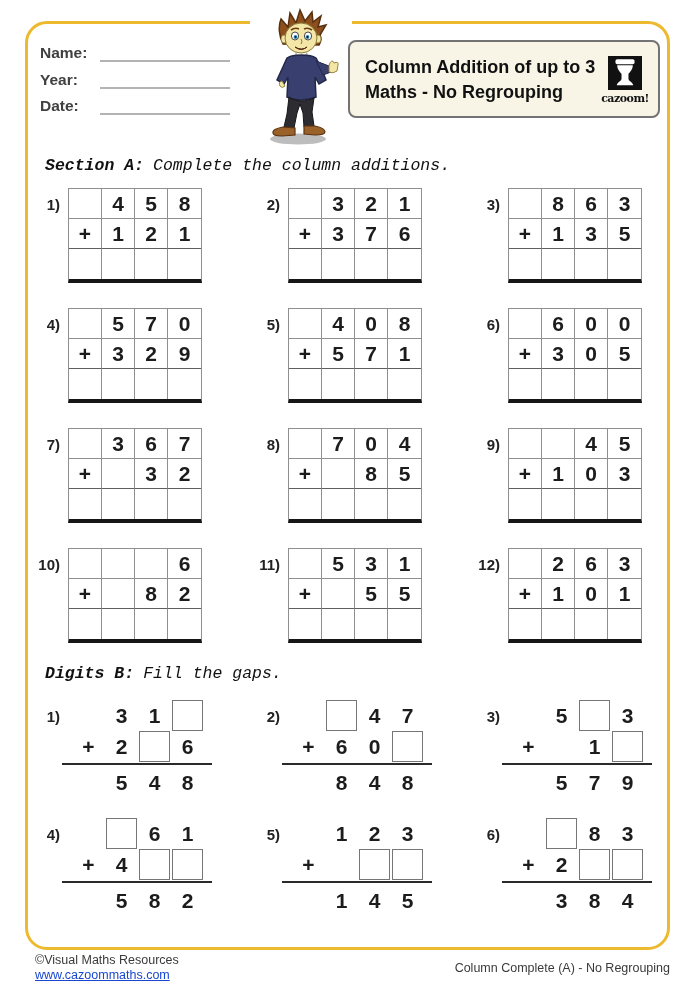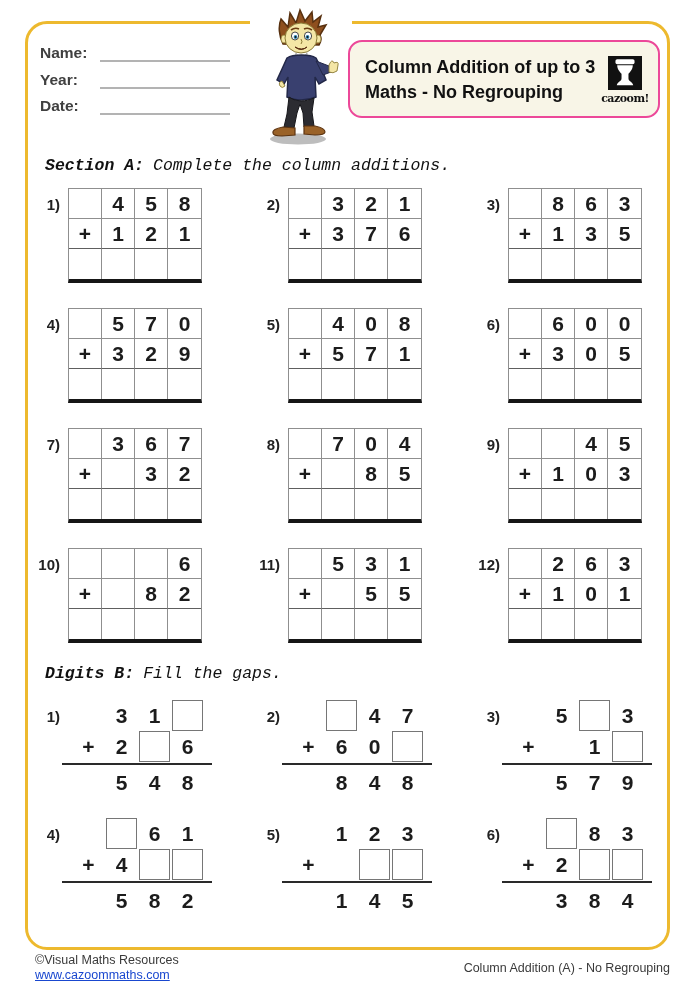--- a/index.html
+++ b/index.html
@@ -7,21 +7,21 @@
         font-family:"Liberation Sans",sans-serif;color:#1c1c1c;}
   .page-border{position:absolute;left:25px;top:21px;width:645px;height:929px;
         border:3px solid #EDB92E;border-radius:22px;box-sizing:border-box;}
   
   .f-label{position:absolute;left:40px;font-size:15.5px;font-weight:bold;color:#404040;}
   .f-line{position:absolute;left:100px;width:130px;height:0;border-bottom:2px solid #b3b3b3;}
   
   .boy{position:absolute;left:250px;top:8px;}
   
   .title-box{position:absolute;left:348px;top:40px;width:312px;height:78px;background:#f8f5e7;
-        border:2px solid #ec4899;border-radius:14px;box-sizing:border-box;}
+        border:2px solid #737373;border-radius:8px;box-sizing:border-box;}
   .title-text{position:absolute;left:15px;top:13px;font-size:18px;font-weight:bold;color:#111;
         line-height:1.4;white-space:nowrap;}
   .logo{position:absolute;right:9px;top:14px;width:48px;text-align:center;}
   .logo-mark{width:34px;height:34px;background:#111;margin:0 auto;display:flex;
         align-items:center;justify-content:center;}
   .logo-text{font-family:"DejaVu Serif",serif;font-weight:bold;font-size:11px;color:#111;
         letter-spacing:-0.5px;margin-top:2px;}
   
   .sec-head{position:absolute;left:45px;font-family:Liberation Mono, monospace;font-style:italic;
         font-size:16.5px;color:#111;}
@@ -452,14 +452,14 @@
           <div class="b-cell"></div>
           <div class="b-cell">3</div>
           <div class="b-cell">8</div>
           <div class="b-cell">4</div>
         </div>
       </div>
     </div>
 
   <div class="footer-copy">©Visual Maths Resources</div>
   <a class="footer-link" style="color: rgb(25, 71, 207);">www.cazoommaths.com</a>
-  <div class="footer-ref">Column Addition (A) - No Regrouping</div>
+  <div class="footer-ref">Column Complete (A) - No Regrouping</div>
 </div>
 
 </body></html>

